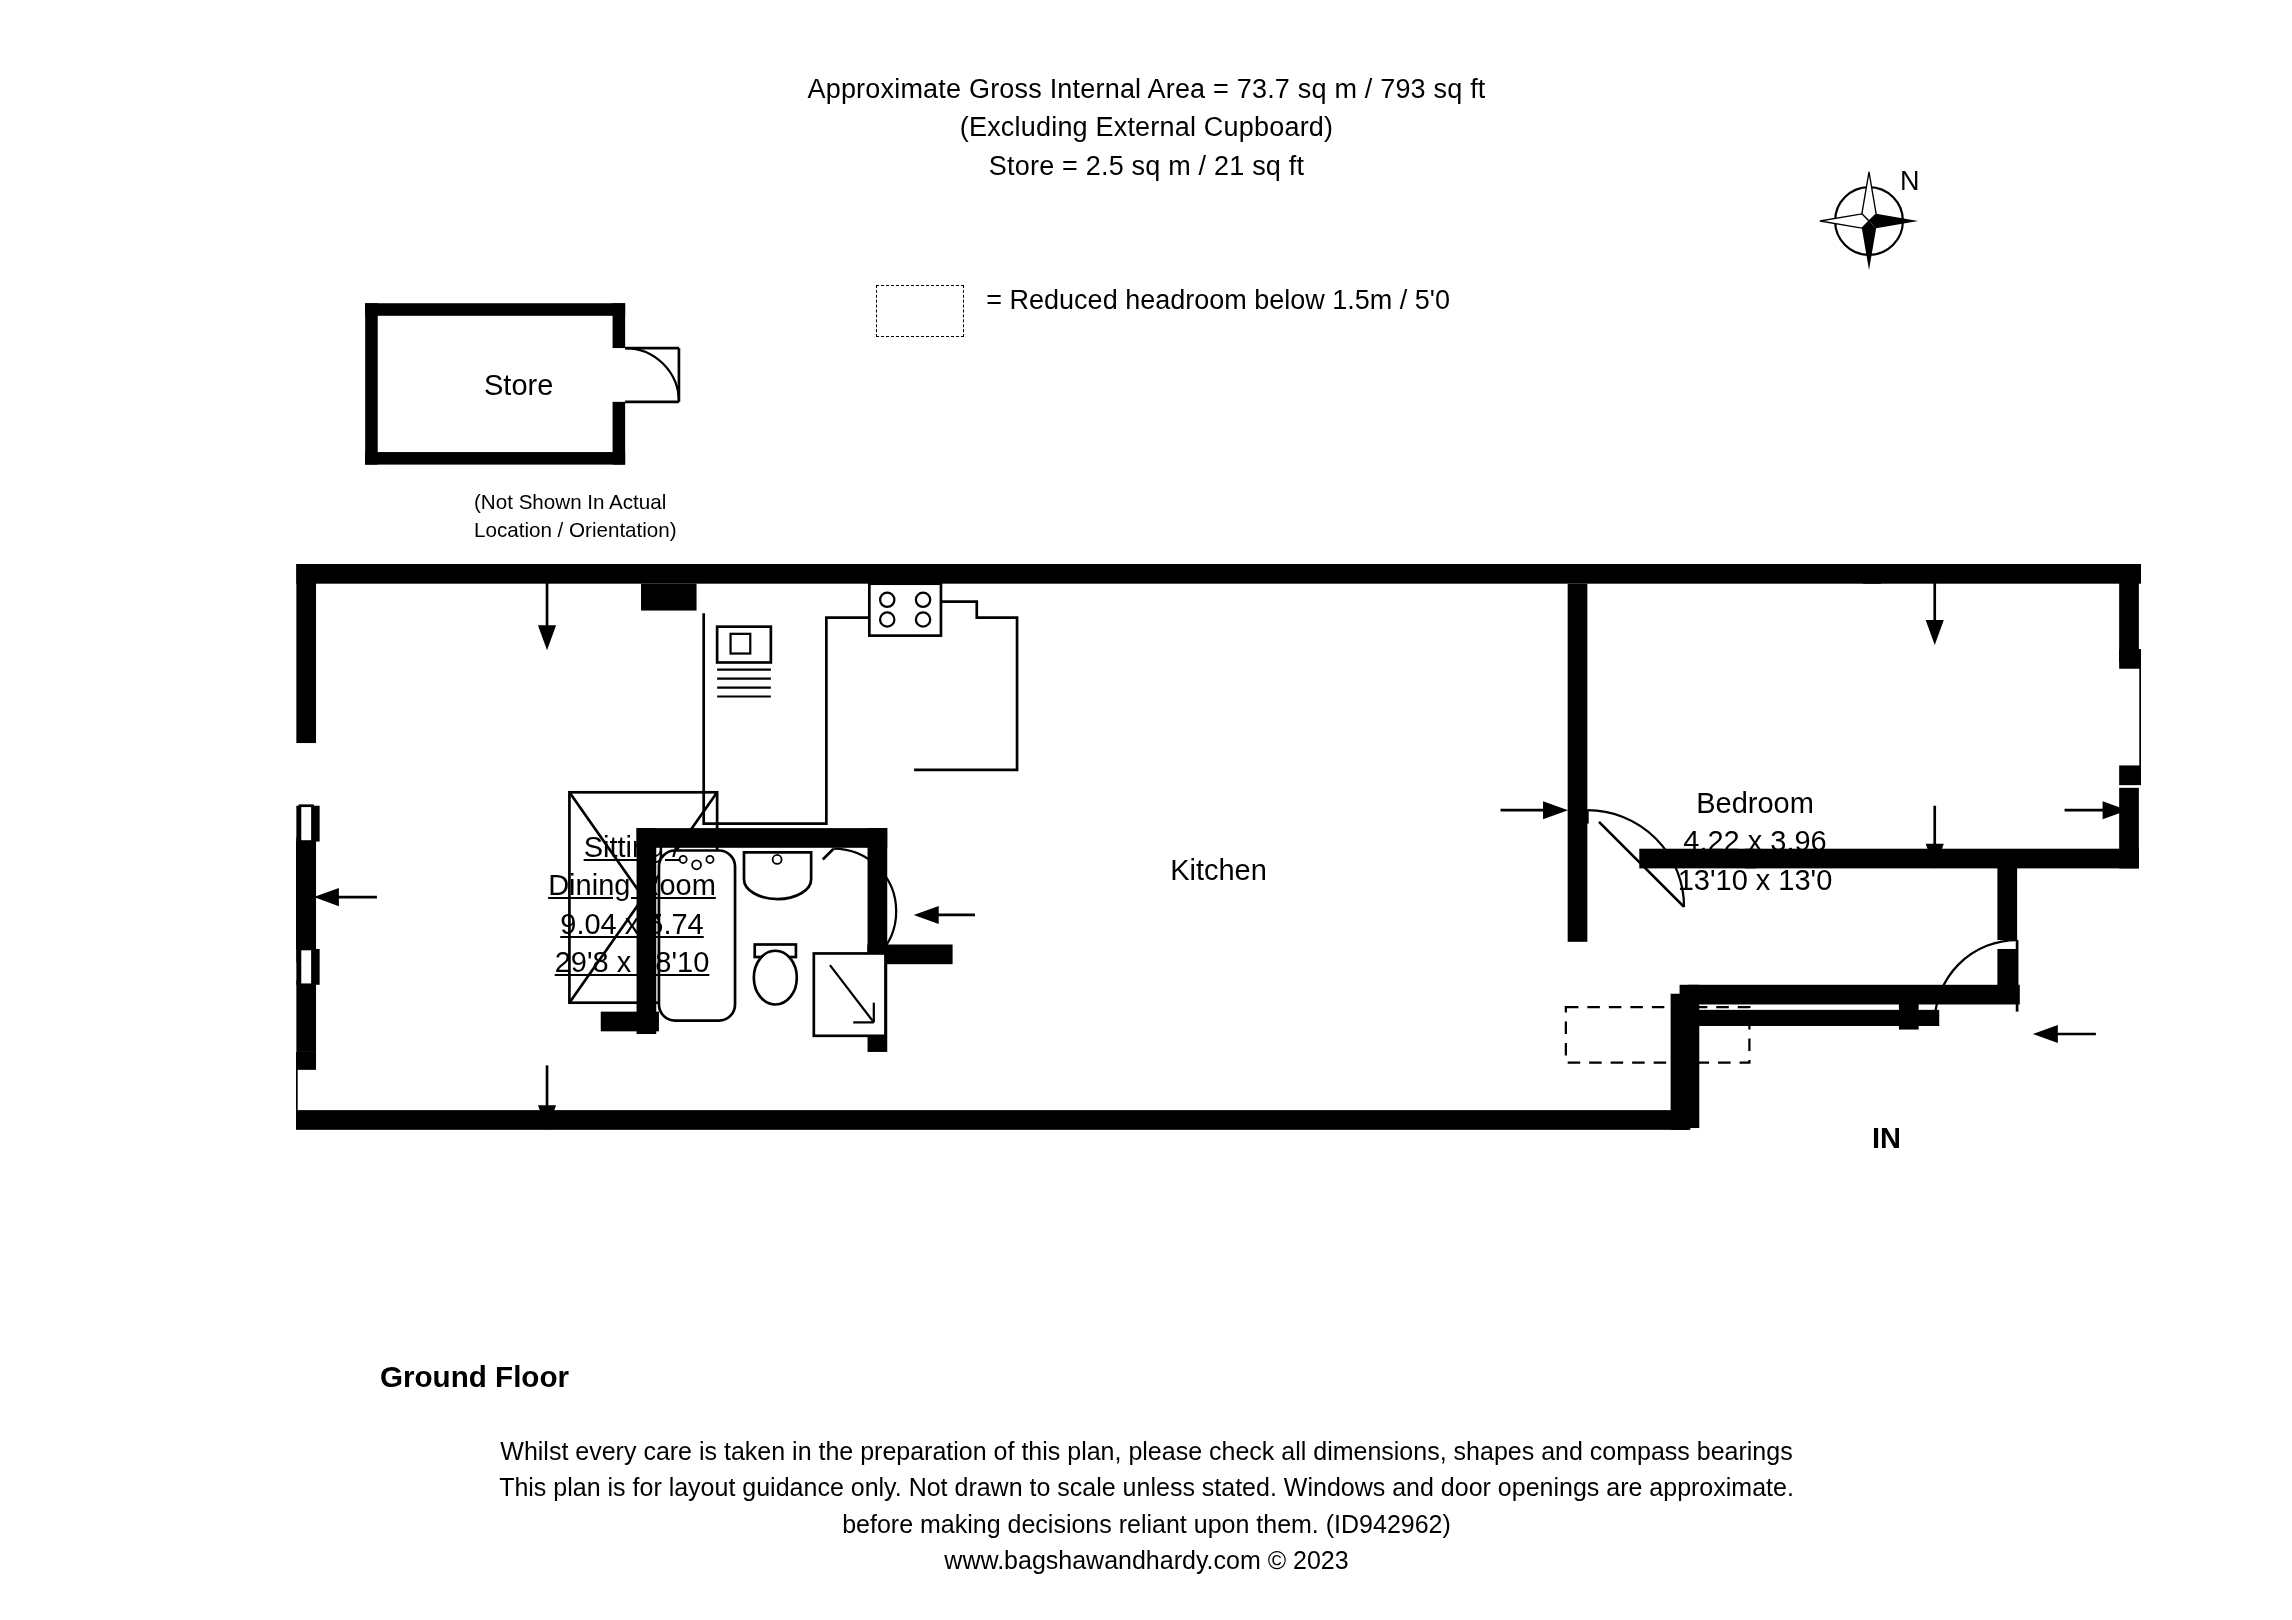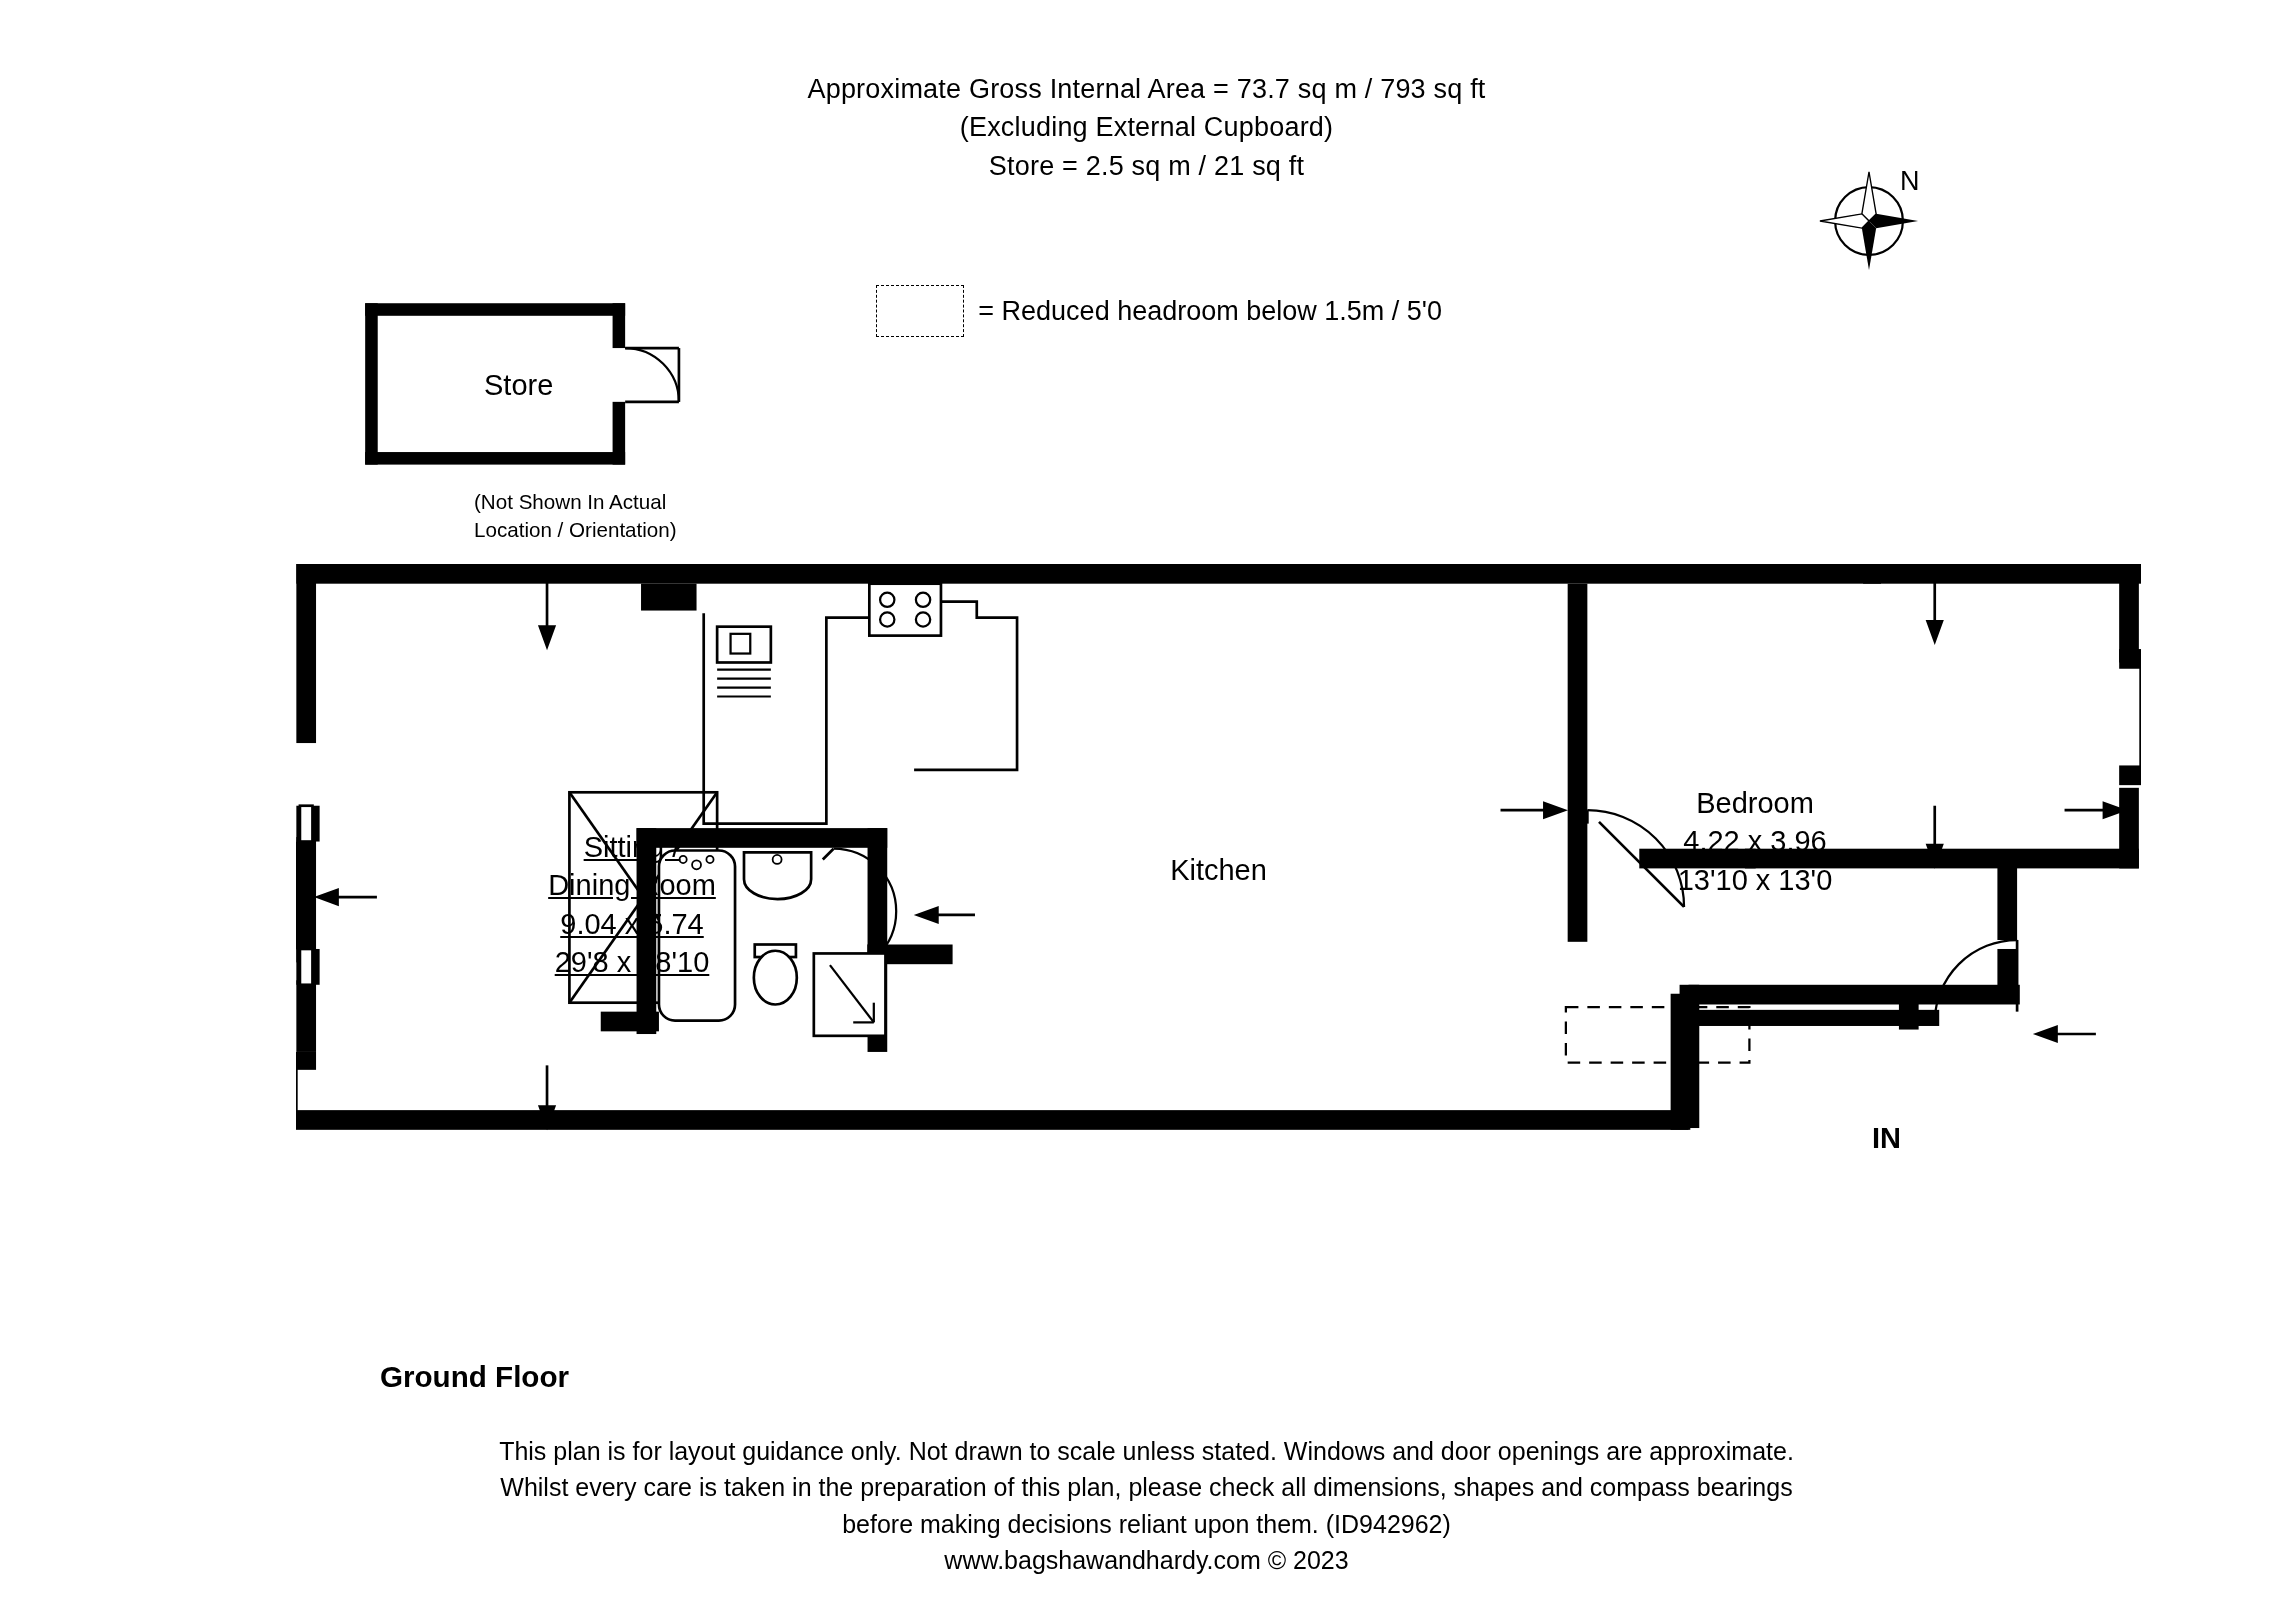--- a/index.html
+++ b/index.html
@@ -33,21 +33,21 @@
   .header-block div {
     font-size: 27px;
     letter-spacing: 0.2px;
   }
   
   .legend {
     position: absolute;
     left: 876px;
     top: 285px;
     display: flex;
-    align-items: center;
+    gap: 8px;
   }
   .legend-swatch {
     width: 88px;
     height: 52px;
     border: 1.8px dashed #000;
     box-sizing: border-box;
   }
   .legend-text {
     font-size: 27px;
     margin-left: 14.3px;
@@ -361,20 +361,20 @@
     <div>Bedroom</div>
     <div>4.22 x 3.96</div>
     <div>13'10 x 13'0</div>
   </div>
 
   <div class="in-label">IN</div>
 
   <div class="floor-title">Ground Floor</div>
 
   <div class="footer-block">
+    <div>Whilst every care is taken in the preparation of this plan, please check all dimensions, shapes and compass bearings</div>
     <div>This plan is for layout guidance only. Not drawn to scale unless stated. Windows and door openings are approximate.</div>
-    <div>Whilst every care is taken in the preparation of this plan, please check all dimensions, shapes and compass bearings</div>
     <div>before making decisions reliant upon them. (ID942962)</div>
     <div>www.bagshawandhardy.com © 2023</div>
   </div>
 
 </div>
 
 
 </body></html>

